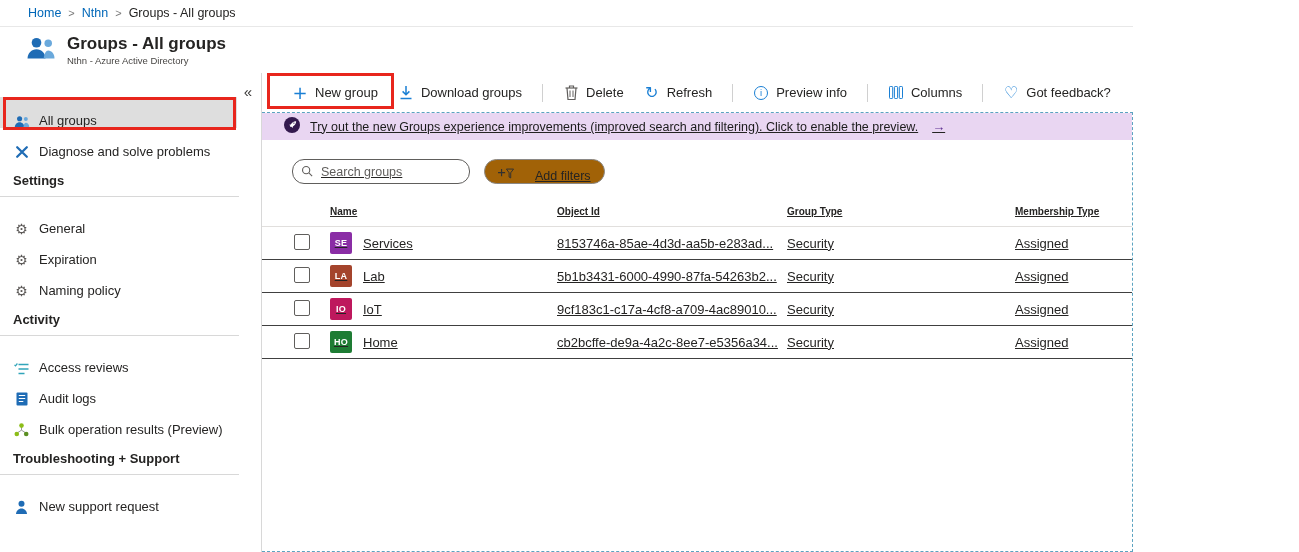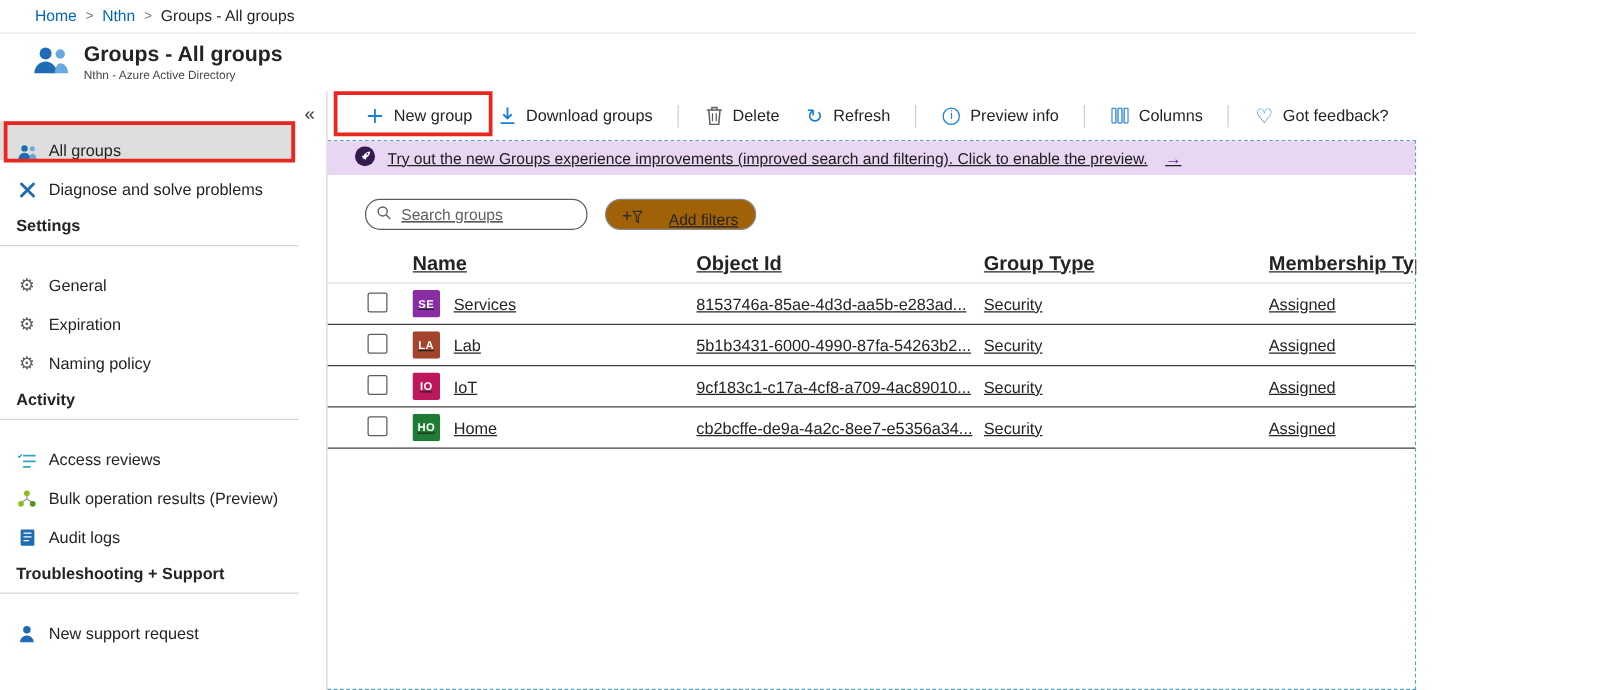--- a/index.html
+++ b/index.html
@@ -46,21 +46,21 @@
   
   .filter-row { display:flex; gap:14px; margin:19px 0 0 30px; }
   .searchbox { width:178px; height:25px; border:1px solid #605e5c; border-radius:12px; display:flex; align-items:center; gap:6px; padding:0 8px; background:#fff; }
   .searchbox input { border:none; outline:none; flex:1; min-width:0; font-size:12.5px; font-family:inherit; color:#252423; background:transparent; }
   .searchbox input::placeholder { color:#605e5c; }
   .pill-btn { height:25px; border:1px solid #8a8886; border-radius:13px; display:inline-flex; align-items:flex-end; gap:21px; padding:0 13px; font-size:12.5px; background:#a16207; cursor:pointer; }
 
   
   .table { margin-top:13px; }
   .t-head, .t-row { display:grid; grid-template-columns:36px 227px 230px 228px 232px 1fr; align-items:center; padding-left:32px; }
-  .t-head { height:30px; font-weight:bold; font-size:16px; border-bottom:1px solid #e1dfdd; }
+  .t-head { height:30px; font-weight:bold; font-size:10px; border-bottom:1px solid #e1dfdd; }
   .t-row { height:33px; font-size:13px; border-bottom:1px solid #404040; }
   .checkbox { width:16px; height:16px; border:1px solid #605e5c; border-radius:2px; background:#fff; cursor:pointer; display:inline-block; }
   .row-name { display:flex; align-items:center; gap:11px; }
   .avatar { width:22px; height:22px; border-radius:2px; color:#fff; font-size:9px; font-weight:bold; display:inline-flex; align-items:center; justify-content:center; letter-spacing:.3px; }
   .t-cell { overflow:hidden; white-space:nowrap; text-overflow:ellipsis; padding-right:8px; }
 
   
   .ann { position:absolute; border:3px solid #e8261d; pointer-events:none; z-index:5; }
   .ann-all-groups { left:3px; top:97px; width:233px; height:33px; }
   .ann-new-group { left:267px; top:73px; width:127px; height:36px; }
@@ -140,37 +140,37 @@
             <span class="sb-icon">
               <svg width="15" height="12" viewBox="0 0 15 12">
                 <path d="M4.5 1.5h10M4.5 6h10M4.5 10.5h6" stroke="#31a5ba" stroke-width="1.4"></path>
                 <path d="M.5 1.8l1 1L3.4.5" stroke="#31a5ba" stroke-width="1.2" fill="none"></path>
               </svg>
             </span>
             <span>Access reviews</span>
           </div>
           <div class="sb-item ">
             <span class="sb-icon">
+              <svg width="12" height="14" viewBox="0 0 12 14">
+                <rect x="0.5" y="0.5" width="11" height="13" rx="1" fill="#1f6cb5"></rect>
+                <path d="M2.8 3.5h6.4M2.8 6.5h6.4M2.8 9.5h4.5" stroke="#fff" stroke-width="1.1"></path>
+              </svg>
+            </span>
+            <span>Audit logs</span>
+          </div>
+          <div class="sb-item ">
+            <span class="sb-icon">
               <svg width="15" height="14" viewBox="0 0 15 14">
                 <path d="M7.5 4v3.2M7.5 7.2L3.7 9.6M7.5 7.2l3.8 2.4" stroke="#9a9a9a" stroke-width="1"></path>
                 <circle cx="7.5" cy="2.6" r="2.3" fill="#8cbd18"></circle>
                 <circle cx="2.8" cy="11" r="2.3" fill="#8cbd18"></circle>
                 <circle cx="12.2" cy="11" r="2.3" fill="#5b8f22"></circle>
               </svg>
             </span>
             <span>Bulk operation results (Preview)</span>
-          </div>
-          <div class="sb-item ">
-            <span class="sb-icon">
-              <svg width="12" height="14" viewBox="0 0 12 14">
-                <rect x="0.5" y="0.5" width="11" height="13" rx="1" fill="#1f6cb5"></rect>
-                <path d="M2.8 3.5h6.4M2.8 6.5h6.4M2.8 9.5h4.5" stroke="#fff" stroke-width="1.1"></path>
-              </svg>
-            </span>
-            <span>Audit logs</span>
           </div>
           <div class="sb-header">Troubleshooting + Support</div>
           <div class="sb-item ">
             <span class="sb-icon">
               <svg width="13" height="14" viewBox="0 0 13 14">
                 <circle cx="6.5" cy="3.8" r="3" fill="#1f6cb5"></circle>
                 <path d="M1 14c0-3.1 2.5-5.6 5.5-5.6S12 10.9 12 14z" fill="#1f6cb5"></path>
               </svg>
             </span>
             <span>New support request</span>

